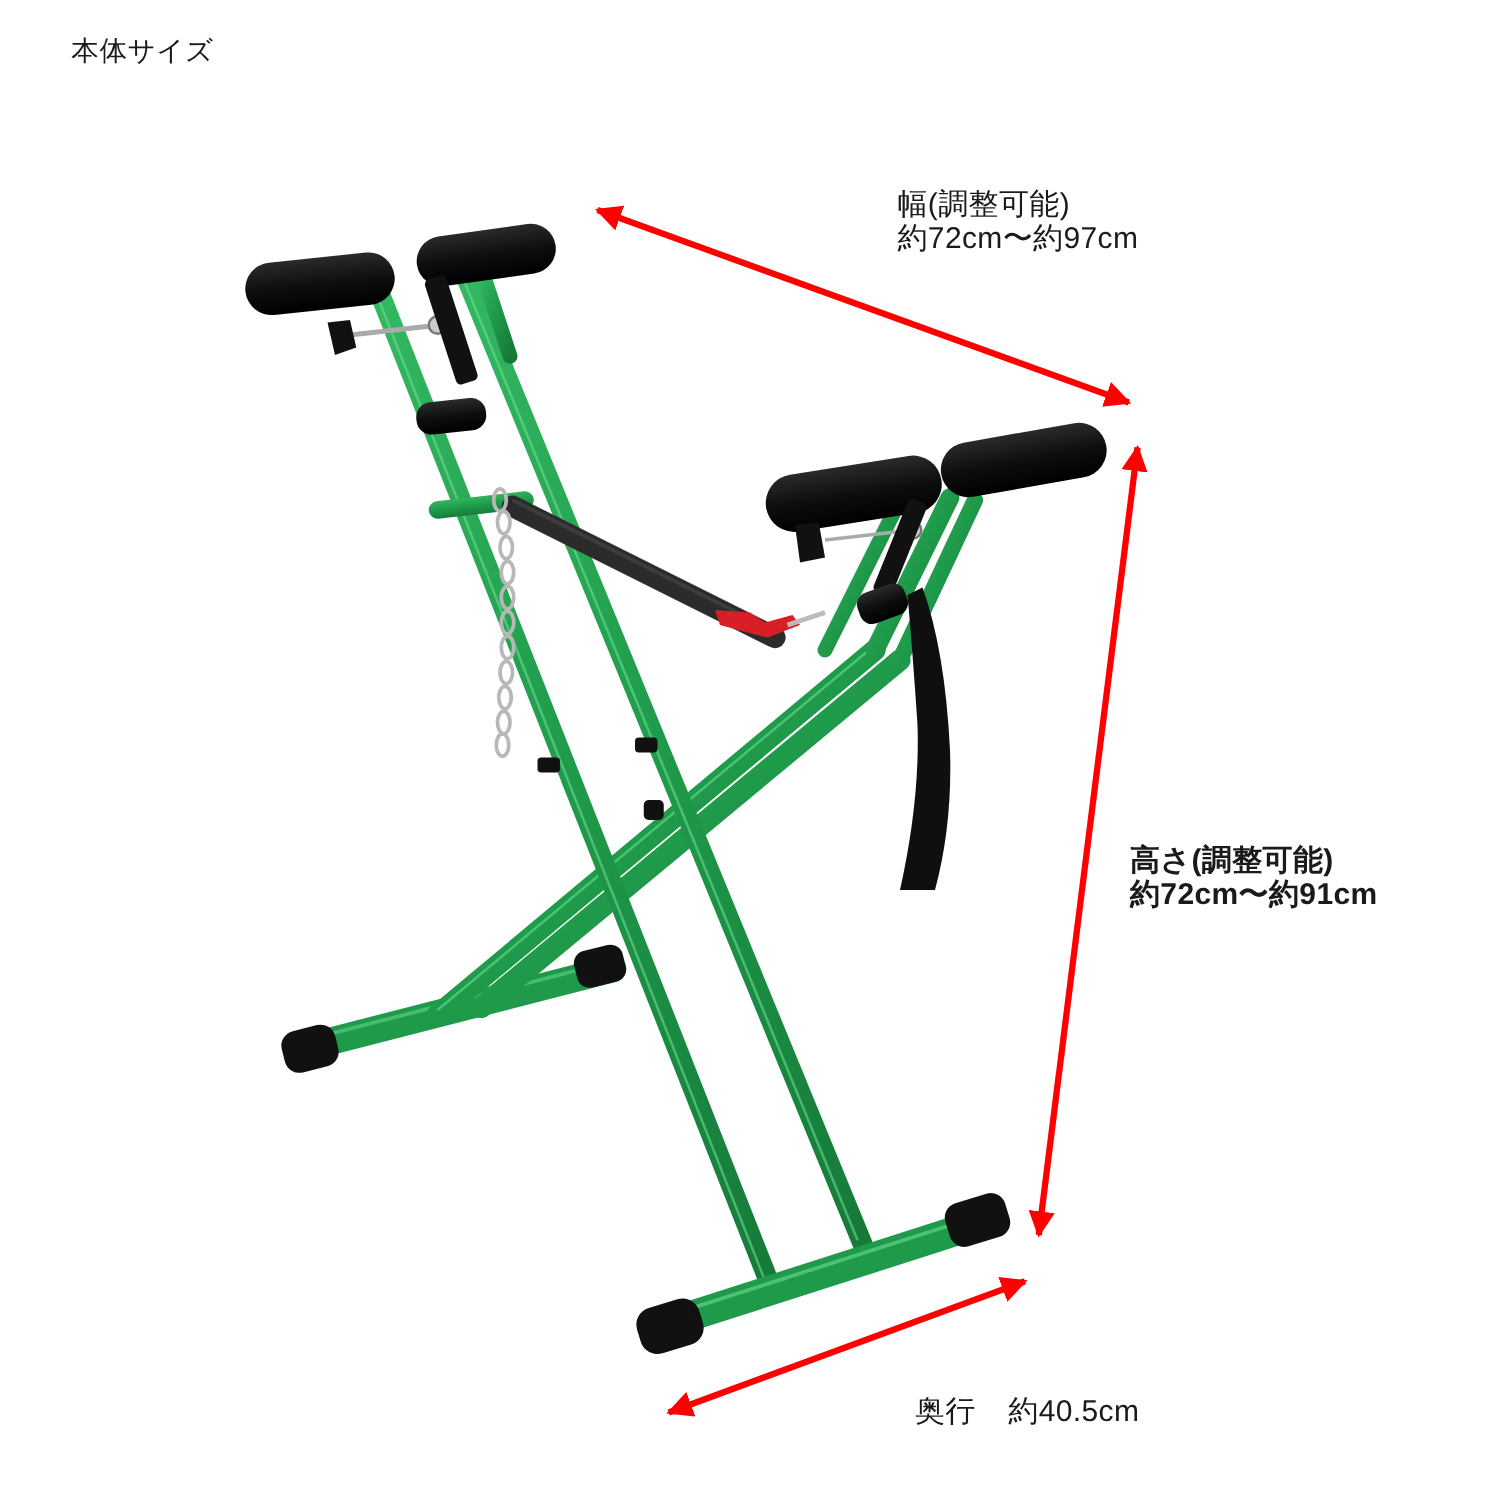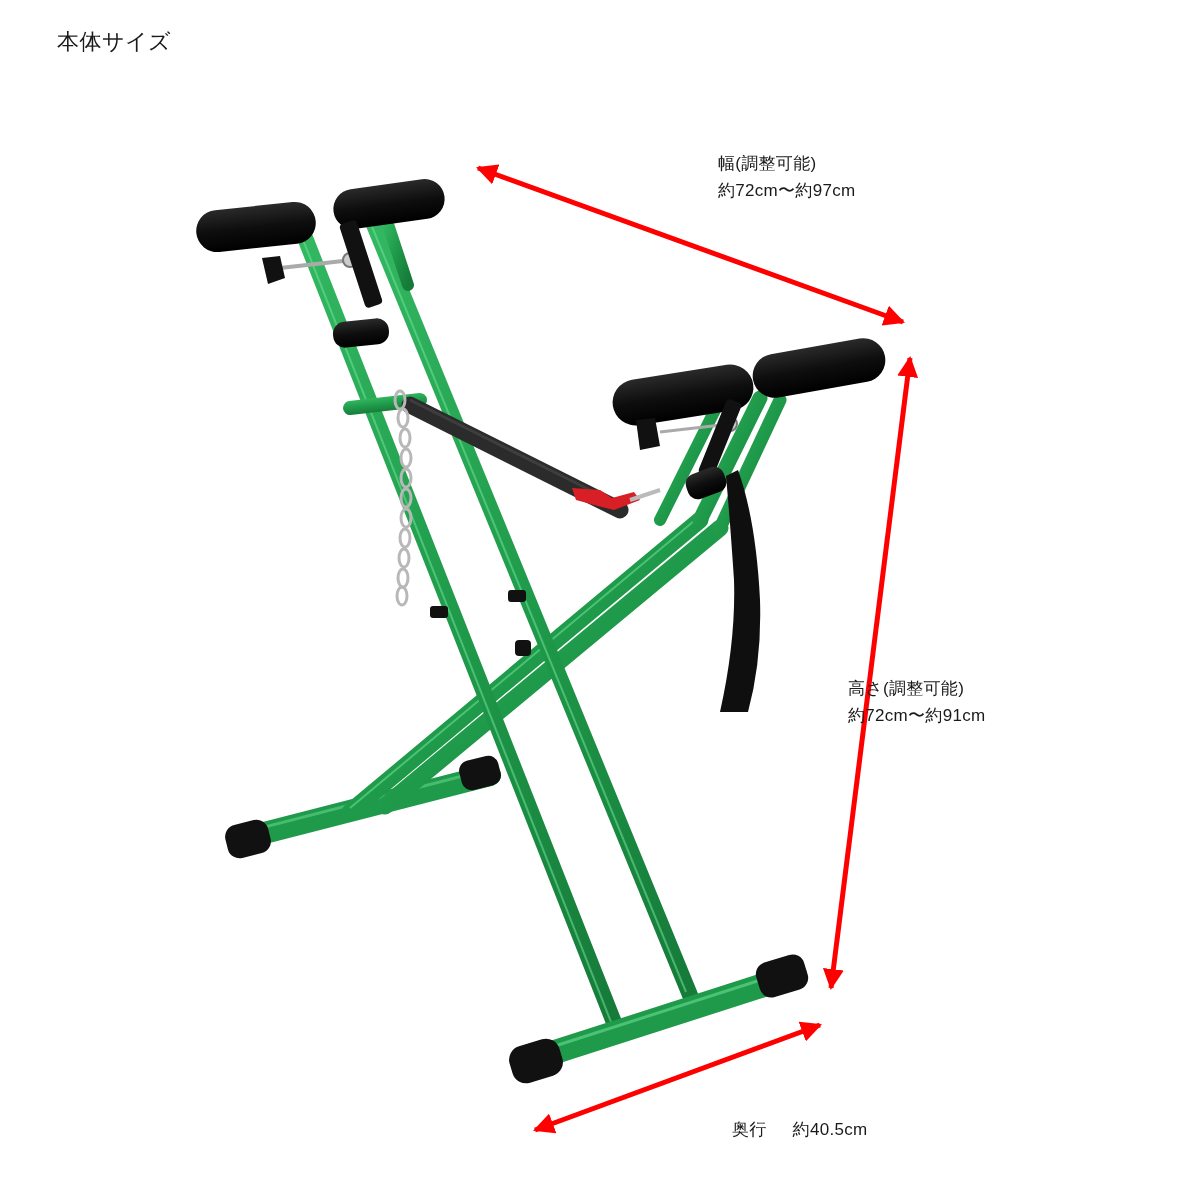--- a/index.html
+++ b/index.html
@@ -26,29 +26,29 @@
     }
     .product-figure {
       position: absolute;
       left: 0;
       top: 0;
       width: 1193px;
       height: 1193px;
     }
     .dim-label {
       position: absolute;
-      font-size: 17px;
+      font-size: 24px;
       line-height: 27px;
       letter-spacing: 0.3px;
       white-space: nowrap;
       font-family: "Liberation Sans", "DejaVu Sans", sans-serif;
     }
     .dim-label .line { display: block; }
     .label-width { left: 718px; top: 150px; }
-    .label-height { left: 848px; top: 675px; }
+    .label-height { left: 904px; top: 675px; font-weight: bold; }
     .label-depth { left: 732px; top: 1076px; margin-top: 40px; }
     .label-depth .gap { display: inline-block; width: 26px; }
   </style>
 </head>
 <body>
 
 <div class="page-title">本体サイズ</div>
 
 <svg class="product-figure" viewBox="0 0 1193 1193" xmlns="http://www.w3.org/2000/svg">
   <defs>

